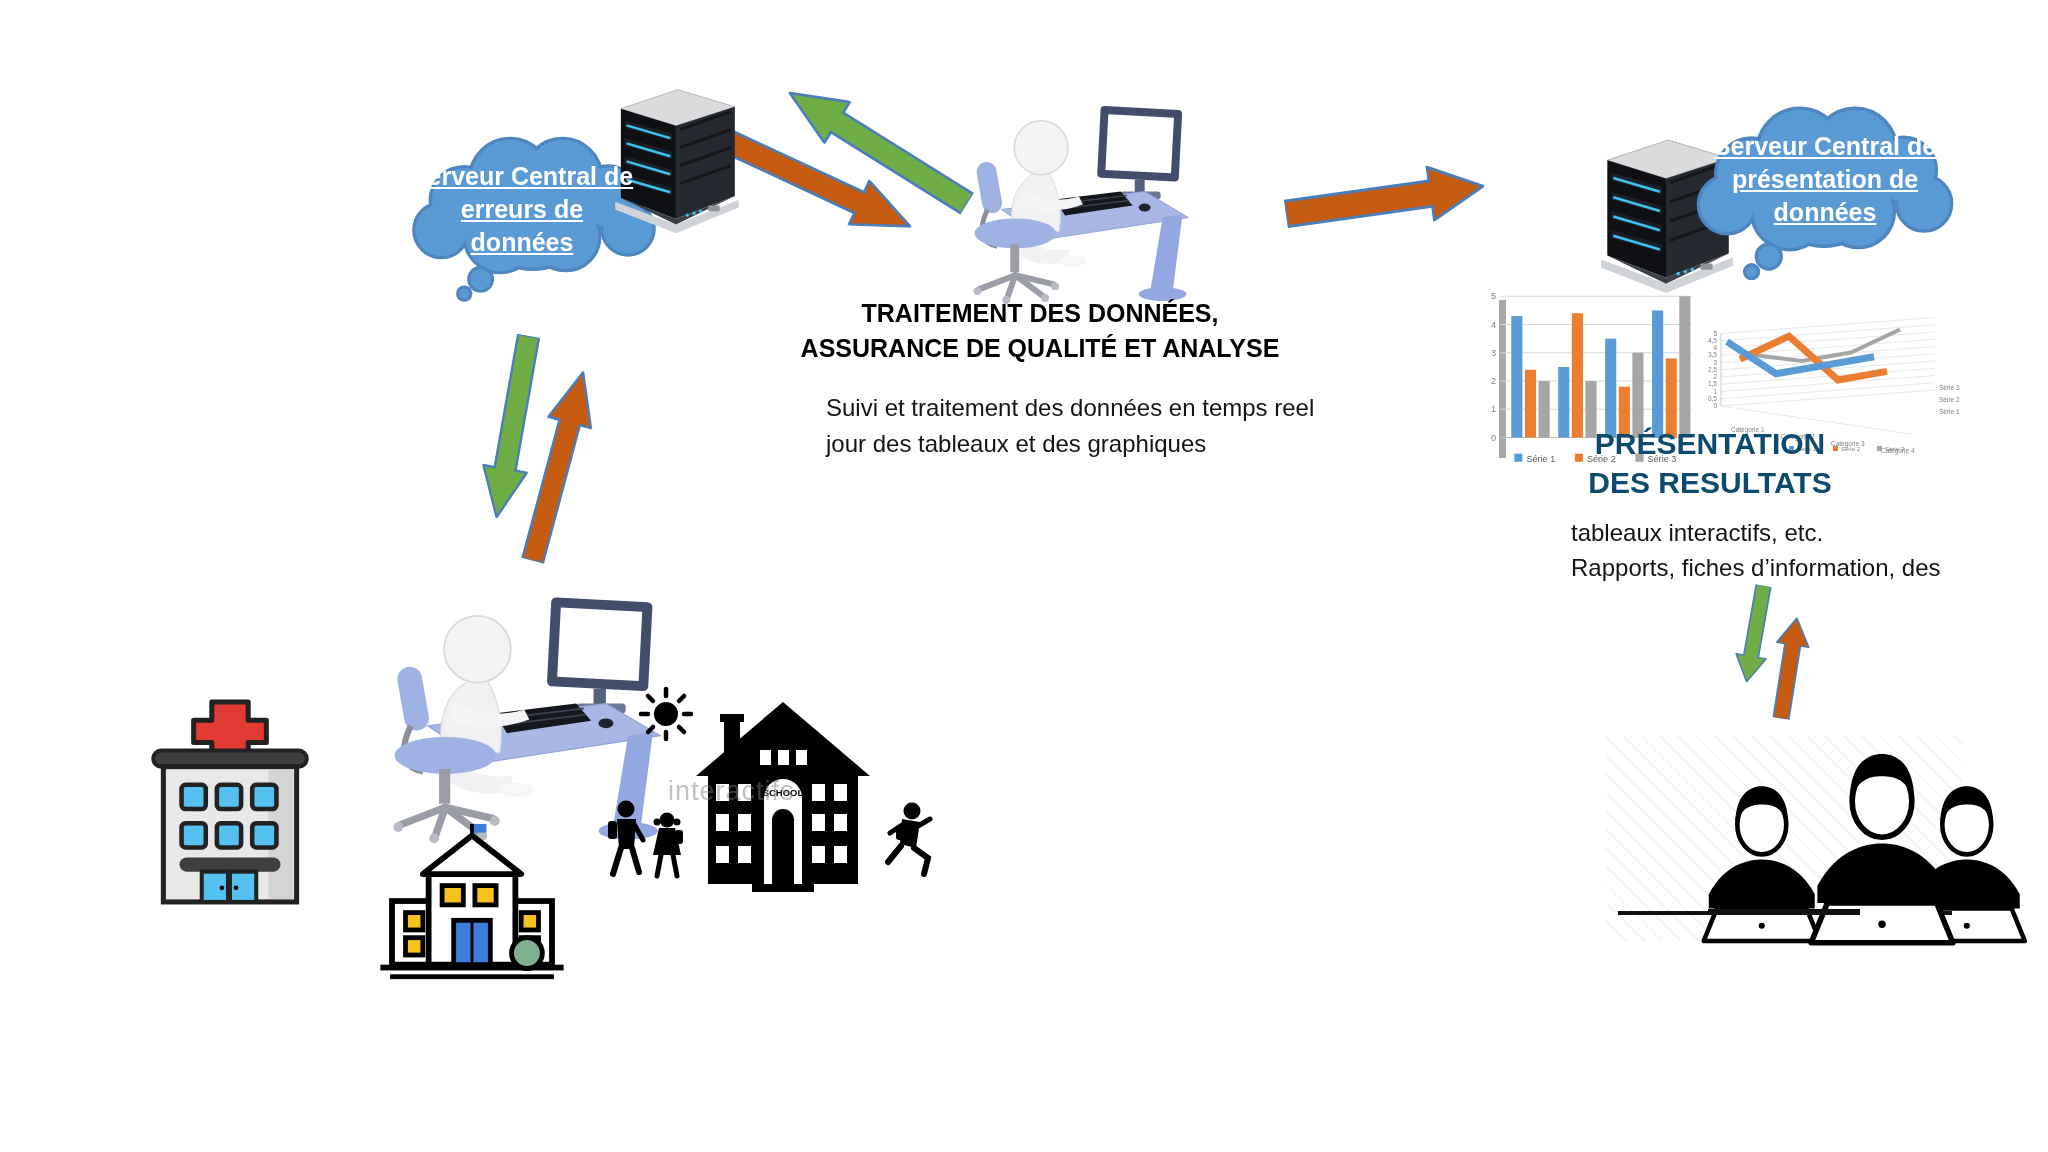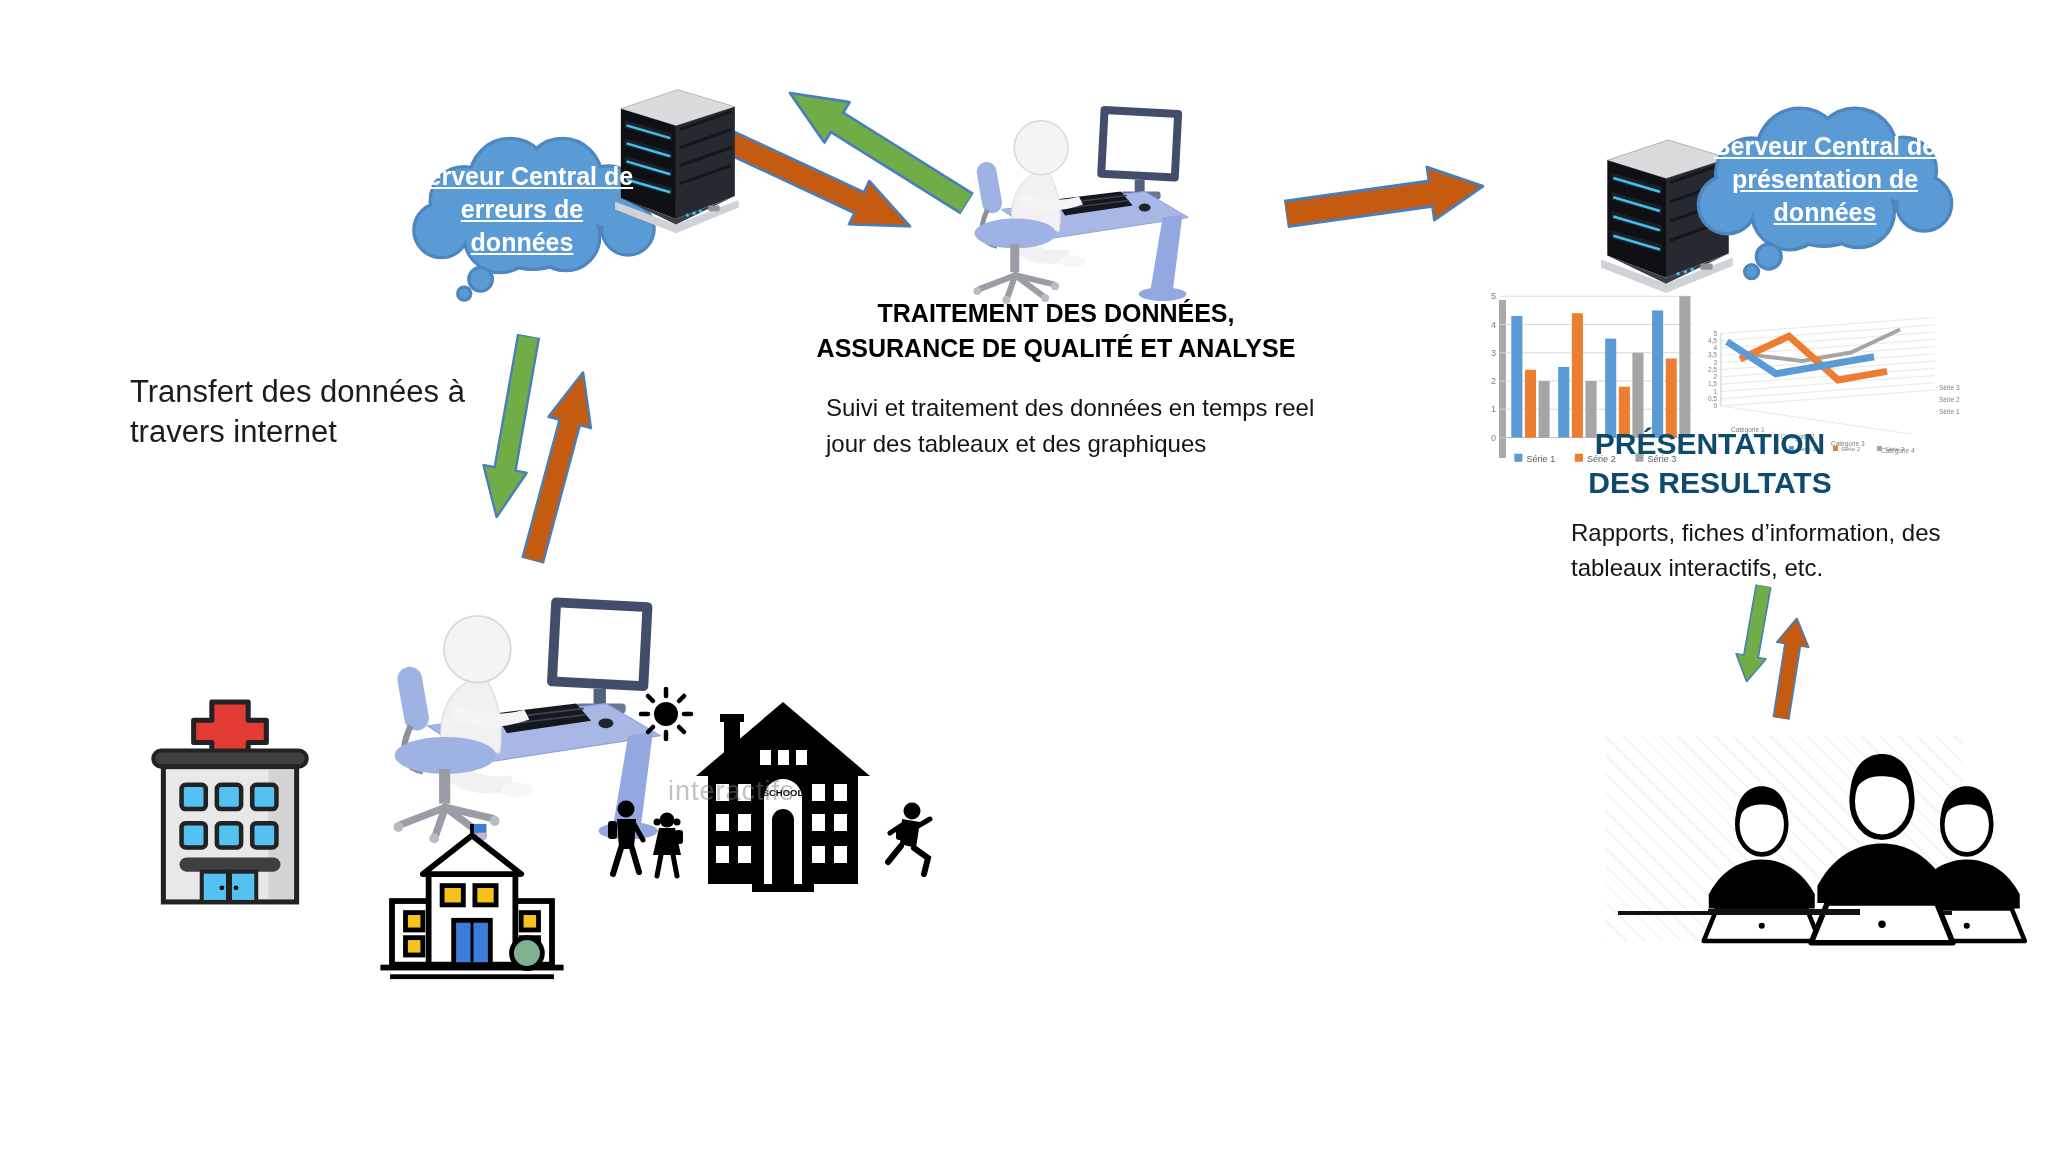--- a/index.html
+++ b/index.html
@@ -198,29 +198,25 @@
       <use href="#sym-arrow"></use>
     </svg>
 
   <svg class="abs shape" style="left: 420px; top: 404px; width: 185px; height: 46px; transform: rotate(100deg); color: rgb(112, 173, 71);">
       <use href="#sym-arrow"></use>
     </svg>
   <svg class="abs shape" style="left: 460px; top: 443px; width: 196px; height: 46px; transform: rotate(-75deg); color: rgb(197, 90, 17);">
       <use href="#sym-arrow"></use>
     </svg>
 
-  <div class="abs transfer-label" style="left:130px;top:372px;width:430px;">
-    <span class="ln">Transfert des données à</span>
-    <span class="ln">travers internet</span>
-  </div>
 
   <svg class="abs shape" style="left:946px;top:92px;width:246px;height:224px;">
       <use href="#sym-person-desk"></use>
     </svg>
-  <div class="abs proc-title" style="left:800px;top:296px;width:480px;margin-left:16px;">
+  <div class="abs proc-title" style="left:800px;top:296px;width:480px;">
     <span class="ln">TRAITEMENT DES DONNÉES,</span>
     <span class="ln">ASSURANCE DE QUALITÉ ET ANALYSE</span>
   </div>
   <div class="abs proc-body" style="left:826px;top:390px;width:560px;">
     <span class="ln">Suivi et traitement des données en temps reel</span>
     <span class="ln">jour des tableaux et des graphiques</span>
   </div>
 
   <svg class="abs shape" style="left: 1285px; top: 172px; width: 200px; height: 56px; transform: rotate(-8deg); color: rgb(197, 90, 17);">
       <use href="#sym-arrow"></use>
@@ -313,22 +309,22 @@
       <text x="144" y="169" font-size="6" fill="#7f7f7f">Série 2</text>
       <rect x="180" y="164" width="5" height="5" fill="#A5A5A5"></rect>
       <text x="188" y="169" font-size="6" fill="#7f7f7f">Série 3</text>
     </svg>
 
   <div class="abs res-title" style="left:1565px;top:424px;width:290px;">
     <span class="ln">PRÉSENTATION</span>
     <span class="ln">DES RESULTATS</span>
   </div>
   <div class="abs res-body" style="left:1571px;top:516px;width:470px;">
+    <span class="ln">tableaux interactifs, etc.</span>
     <span class="ln">Rapports, fiches d’information, des</span>
-    <span class="ln">tableaux interactifs, etc.</span>
   </div>
 
   <svg class="abs shape" style="left: 1706px; top: 618px; width: 98px; height: 32px; transform: rotate(100deg); color: rgb(112, 173, 71);">
       <use href="#sym-arrow"></use>
     </svg>
   <svg class="abs shape" style="left: 1738px; top: 651px; width: 102px; height: 34px; transform: rotate(-81deg); color: rgb(197, 90, 17);">
       <use href="#sym-arrow"></use>
     </svg>
 
   <div class="abs hatch-bg" style="left:1606px;top:736px;width:356px;height:205px;"></div>

